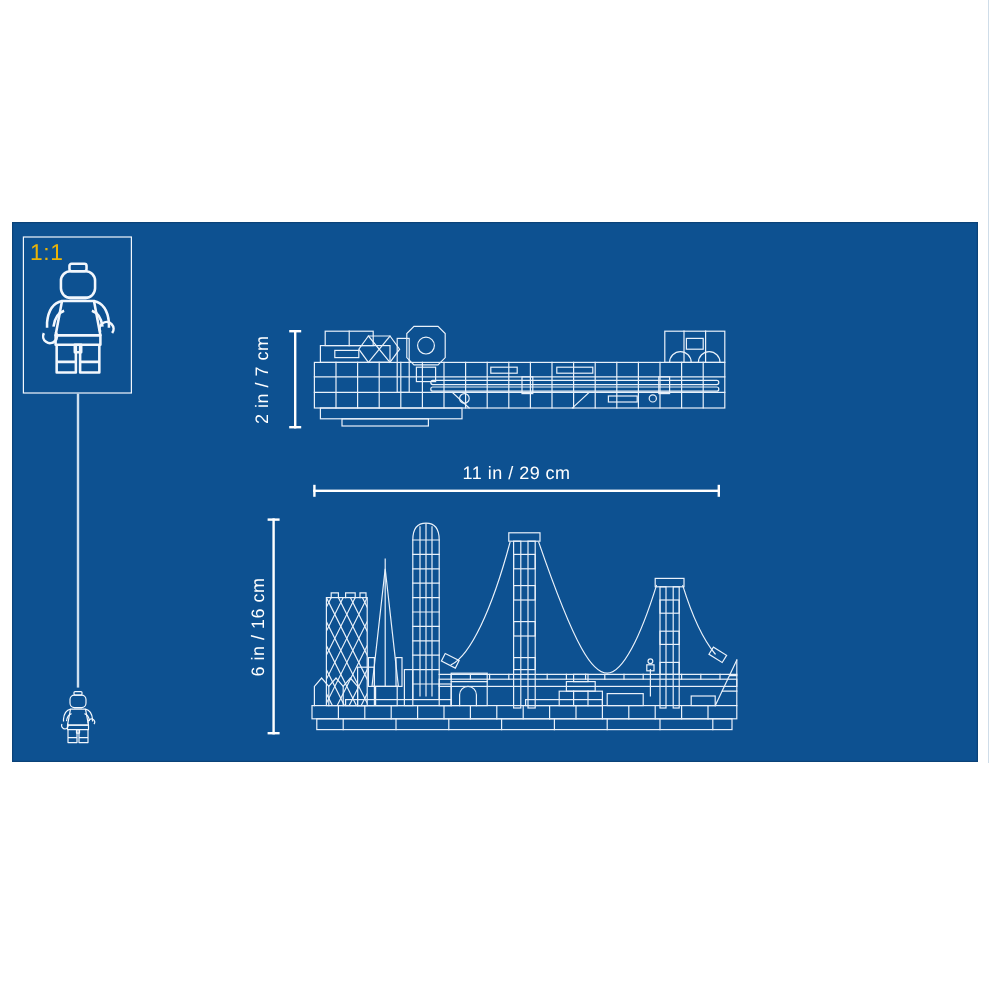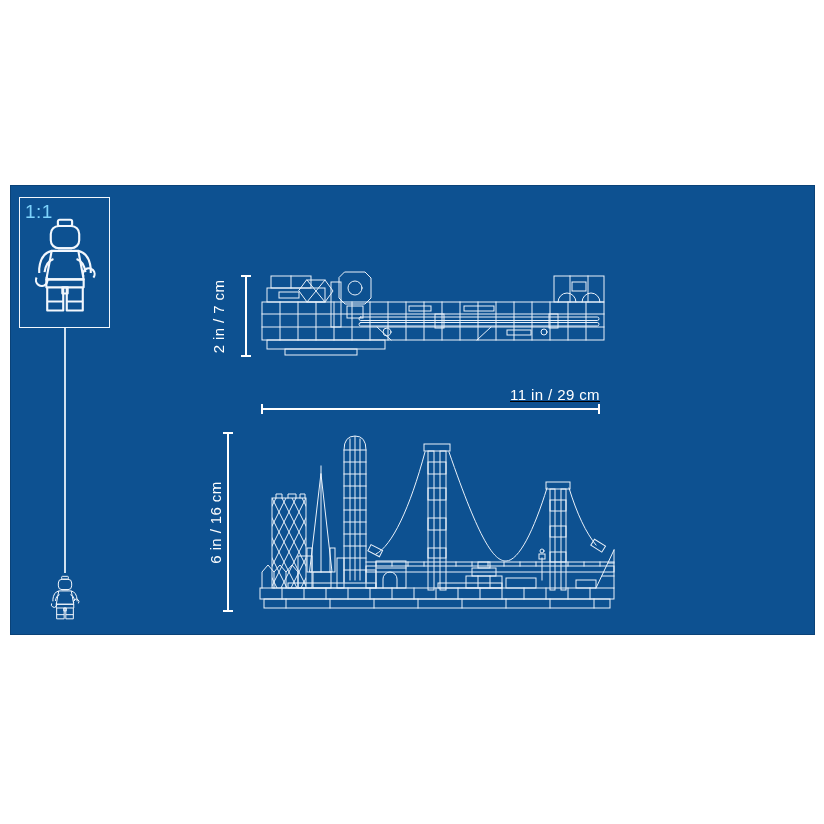--- a/index.html
+++ b/index.html
@@ -10,40 +10,40 @@
   .blueprint{
     position:absolute;left:10px;top:185px;width:805px;height:450px;
     background:#0d5191;border:1px solid #0a4278;box-sizing:border-box;
   }
   
   .scale-box{
     position:absolute;left:8px;top:11px;width:91px;height:131px;
     border:1.5px solid #f2f7fd;box-sizing:border-box;
   }
   .scale-label{
-    position:absolute;left:5px;top:3px;color:#7dd3fc;font-size:19px;
+    position:absolute;left:5px;top:3px;color:#eab308;font-size:19px;
     letter-spacing:0.5px;
   }
   .minifig-large{position:absolute;left:13px;top:15px;width:64px;height:106px;}
   .connector{position:absolute;left:53px;top:142px;width:1.5px;height:245px;background:#cfe0ef;}
   .minifig-small{position:absolute;left:39px;top:387px;width:30px;height:50px;}
 
   
   .vline{position:absolute;width:1.6px;background:#ffffff;}
   .vline .cap{position:absolute;left:-4.2px;width:10px;height:1.6px;background:#ffffff;}
   .vline .cap.top{top:0;} .vline .cap.bot{bottom:0;}
   .hline{position:absolute;height:1.6px;background:#ffffff;}
   .hline .cap{position:absolute;top:-4.2px;width:1.6px;height:10px;background:#ffffff;}
   .hline .cap.left{left:0;} .hline .cap.right{right:0;}
   .dim-label{color:#ffffff;font-size:15px;letter-spacing:0.4px;white-space:nowrap;}
   .dim-label-v{
     position:absolute;width:24px;display:flex;align-items:center;justify-content:center;
   }
   .dim-label-v .dim-label{transform:rotate(-90deg);}
-  .dim-label-h{position:absolute;text-align:right;text-decoration:underline;}
+  .dim-label-h{position:absolute;text-align:center;}
 
   svg{display:block;}
   .art{stroke:#e9f1fa;stroke-width:1;fill:none;stroke-linecap:square;}
 </style>
 </head>
 <body>
 
 <div class="blueprint">
 
   <svg width="0" height="0" style="position:absolute">

